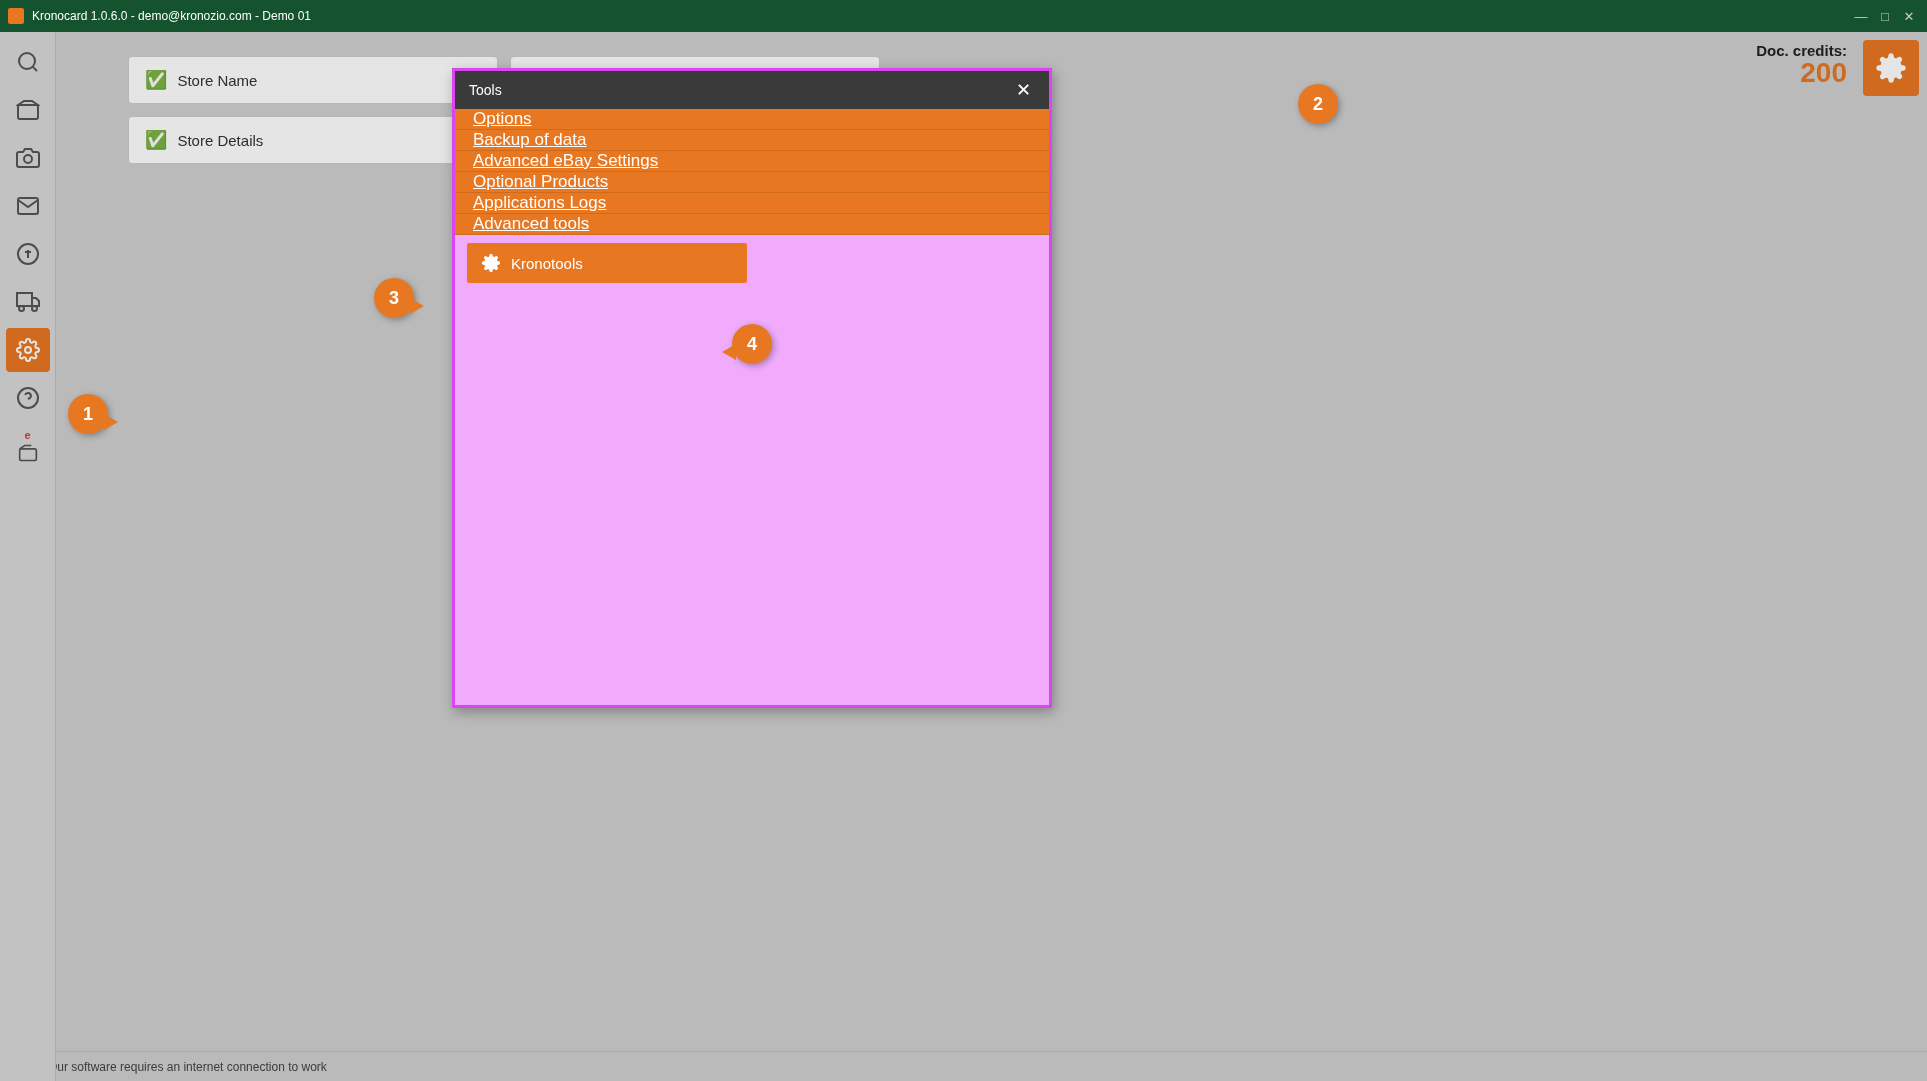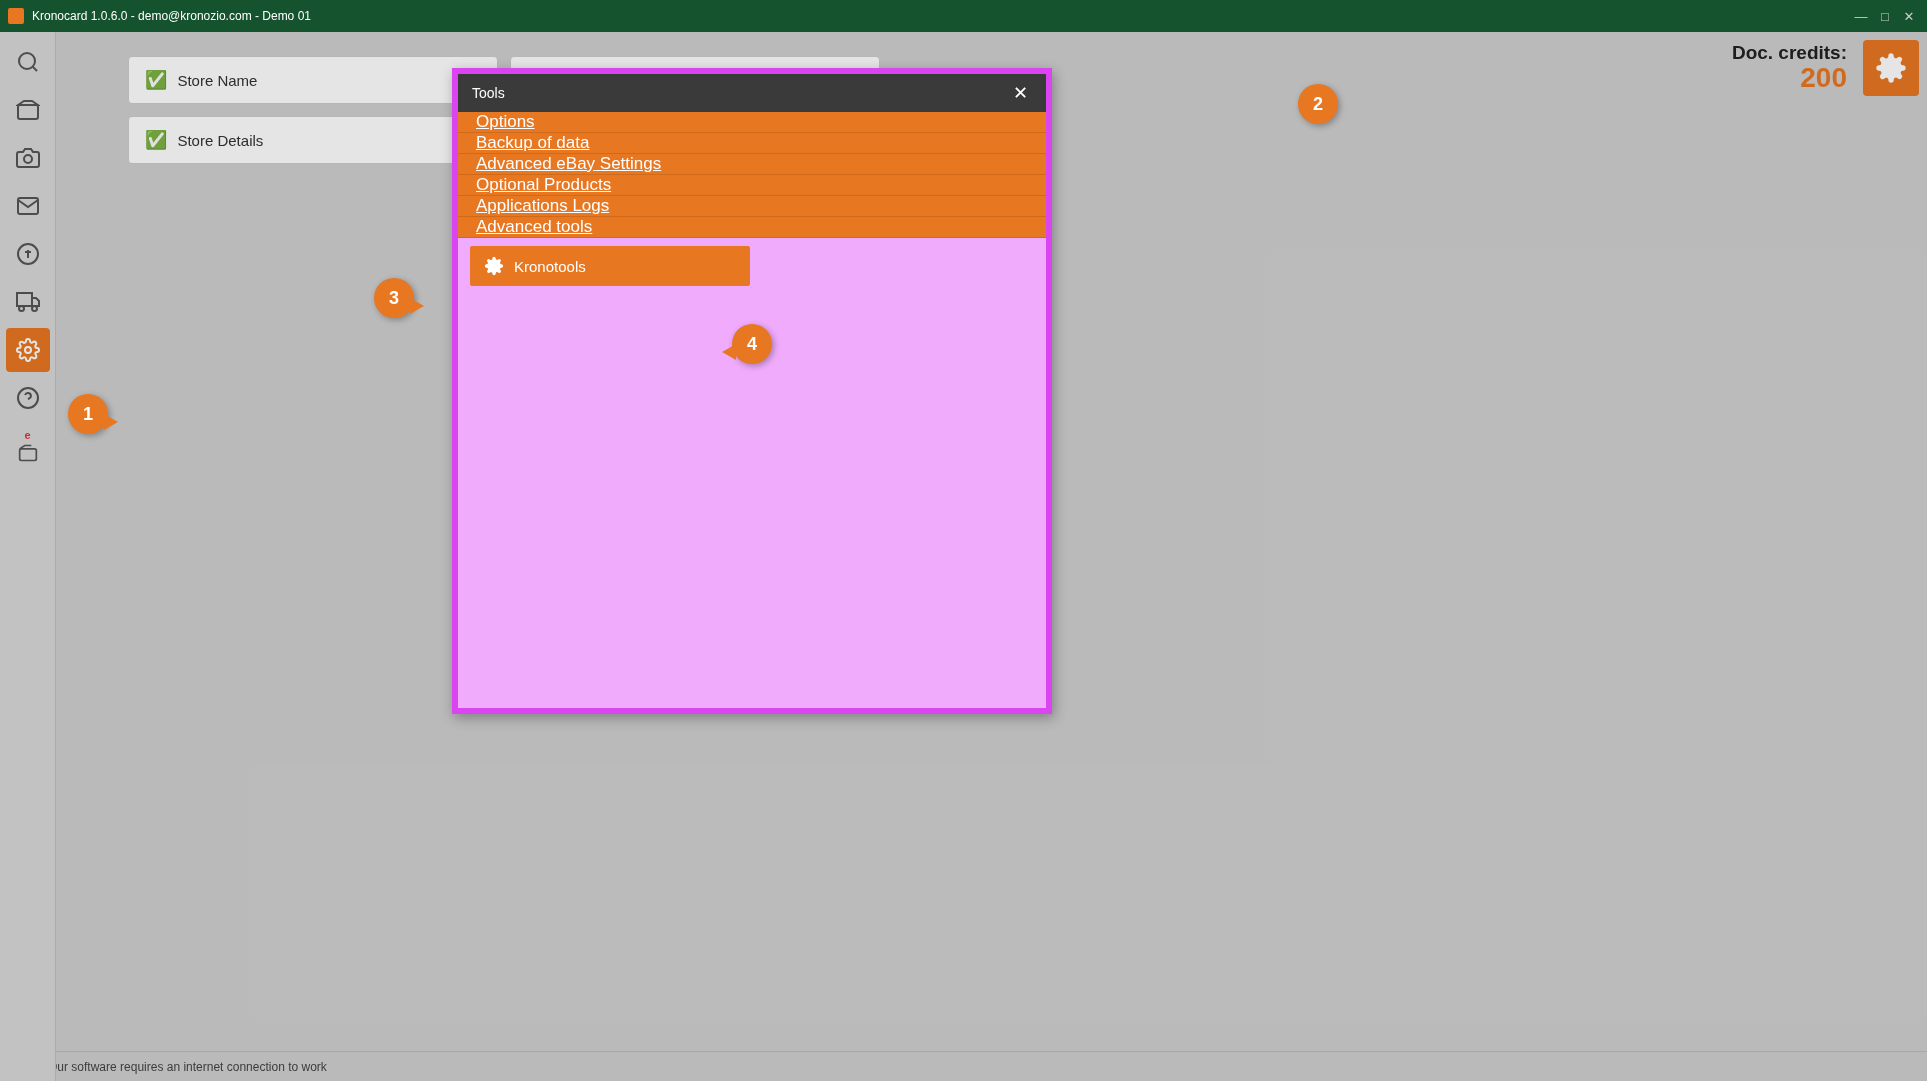--- a/index.html
+++ b/index.html
@@ -132,21 +132,21 @@
 
     
     .doc-credits {
       position: absolute;
       top: 10px;
       right: 80px;
       text-align: right;
       z-index: 6;
     }
     .doc-credits-label {
-      font-size: 19px;
+      font-size: 15px;
       font-weight: bold;
       color: #222;
     }
     .doc-credits-value {
       font-size: 28px;
       font-weight: bold;
       color: #e87722;
       line-height: 1;
     }
     .gear-btn-header {
@@ -177,21 +177,21 @@
       z-index: 20;
     }
 
     
     .dialog {
       position: absolute;
       top: 36px;
       left: 452px;
       width: 600px;
       background: #fff;
-      border: 6px solid #d946ef;
+      border: 3px solid #d946ef;
       box-shadow: 2px 4px 12px rgba(0,0,0,0.3);
       z-index: 30;
     }
     .dialog-title-bar {
       background: #3a3a3a;
       padding: 10px 14px;
       display: flex;
       align-items: center;
       justify-content: space-between;
     }

